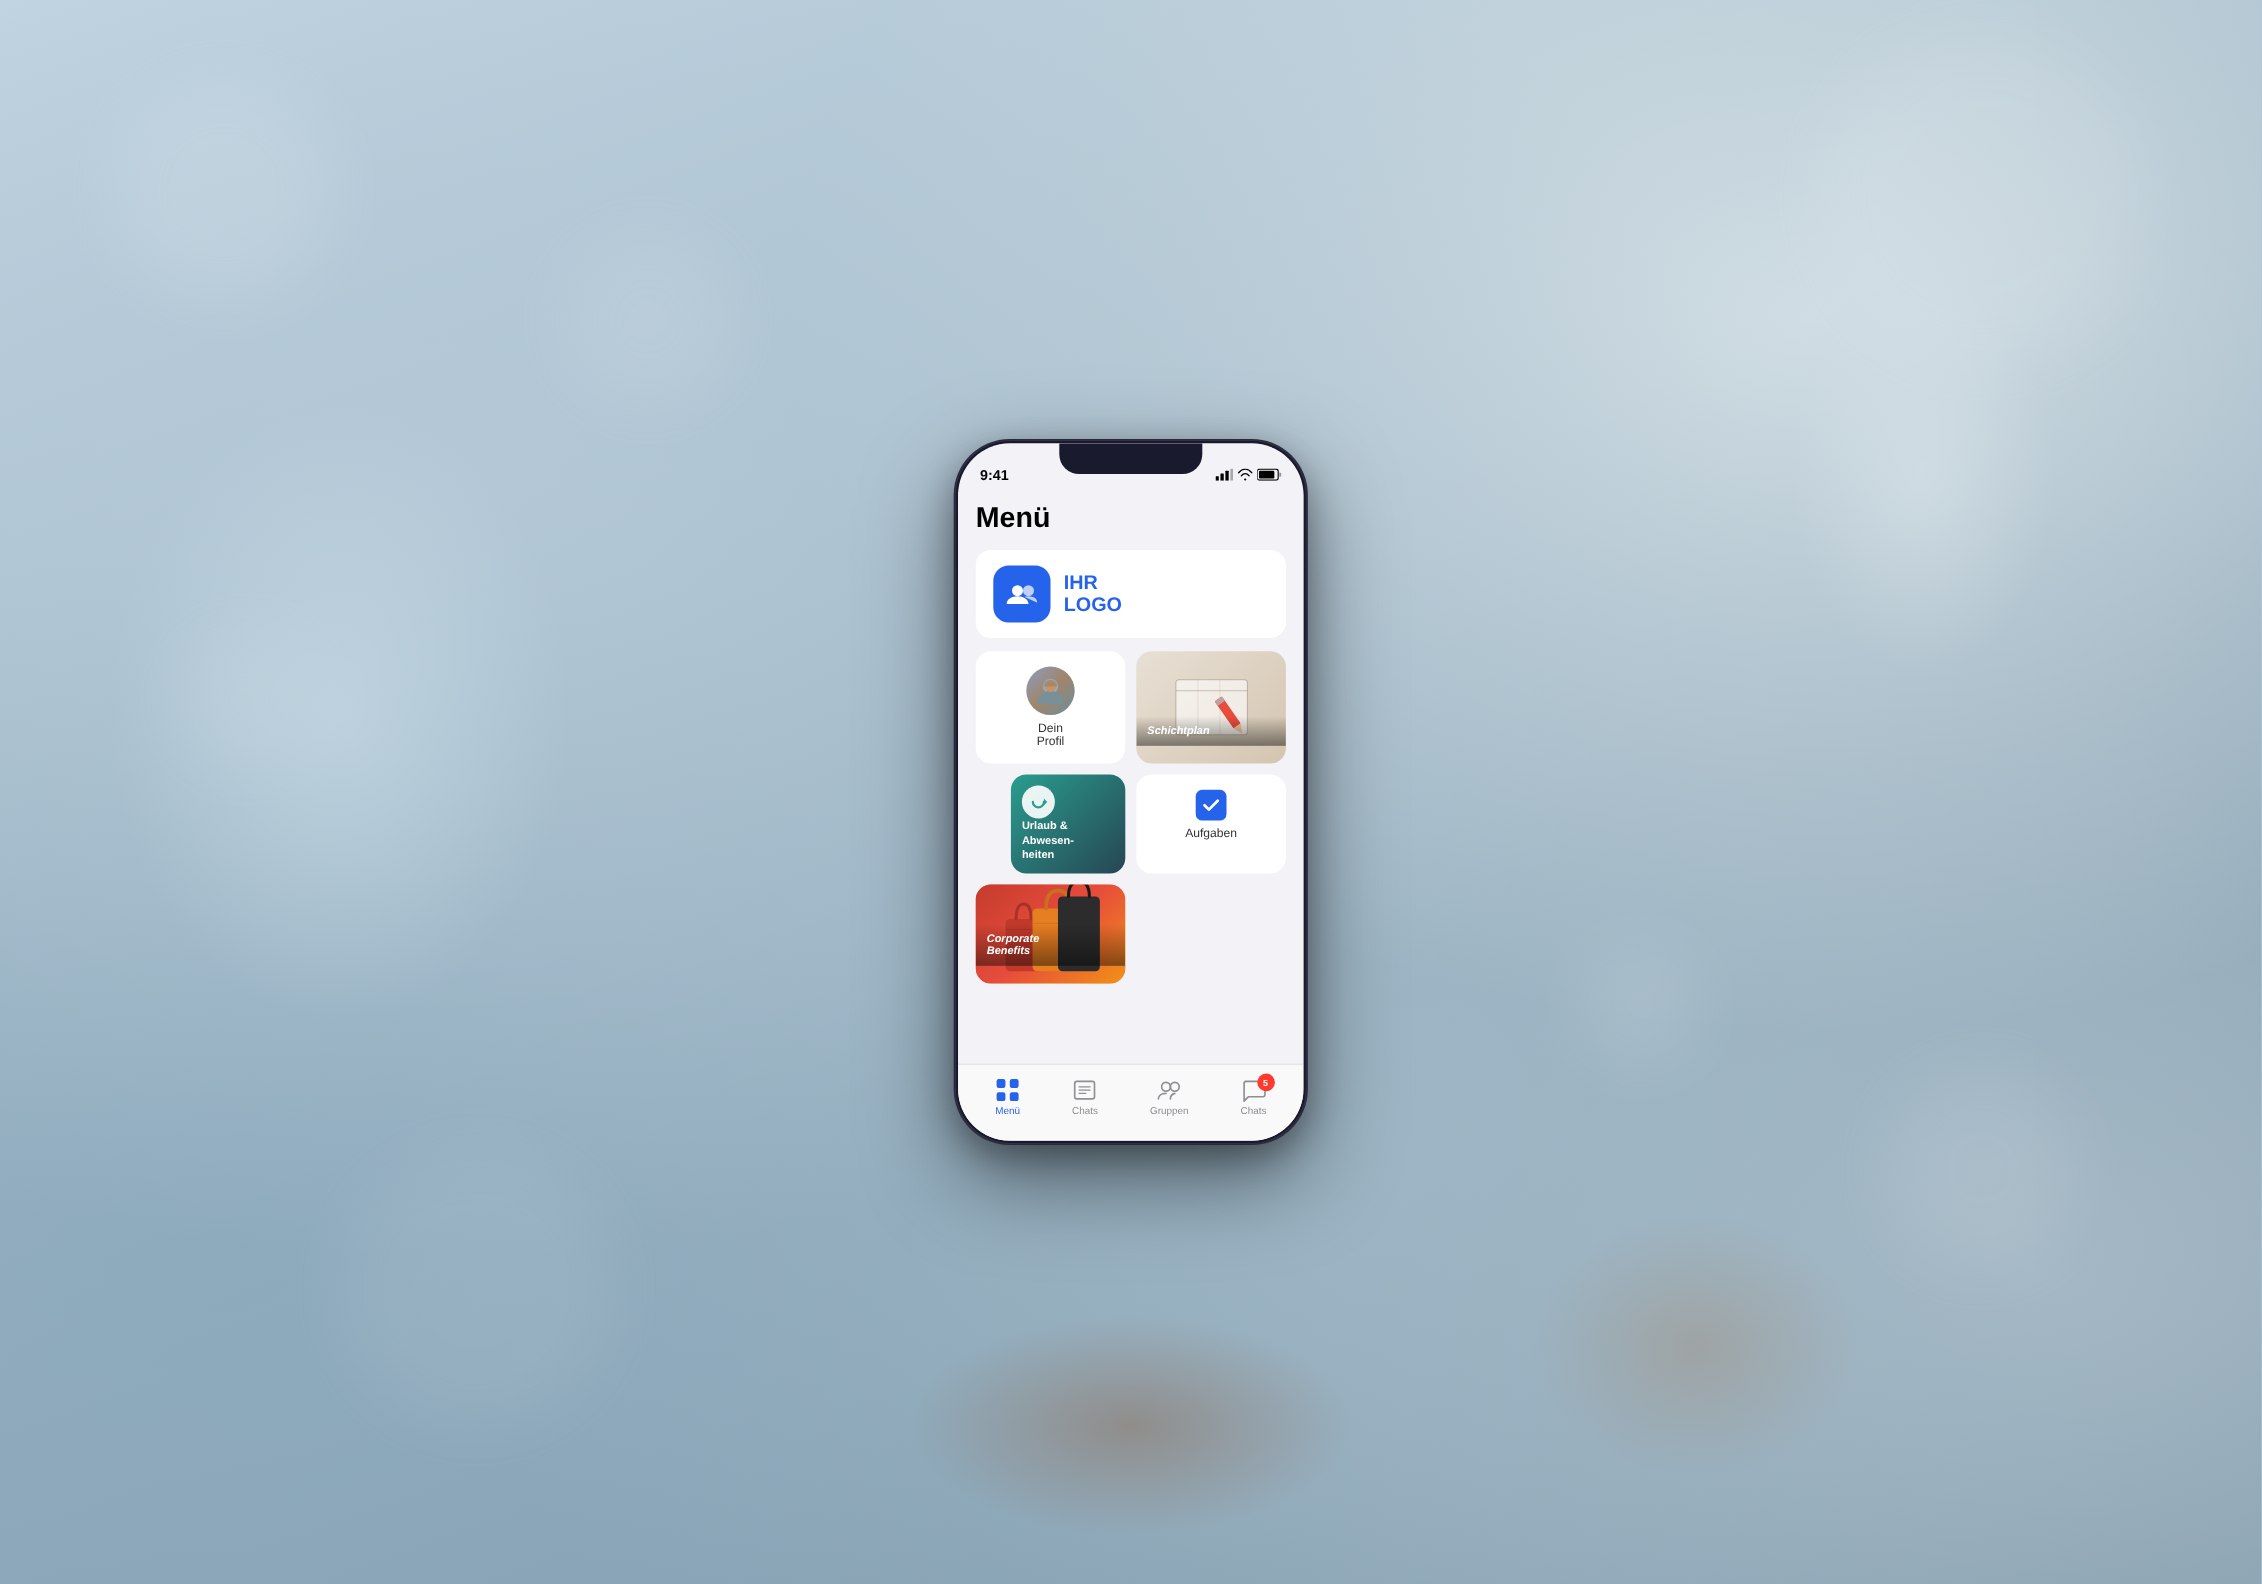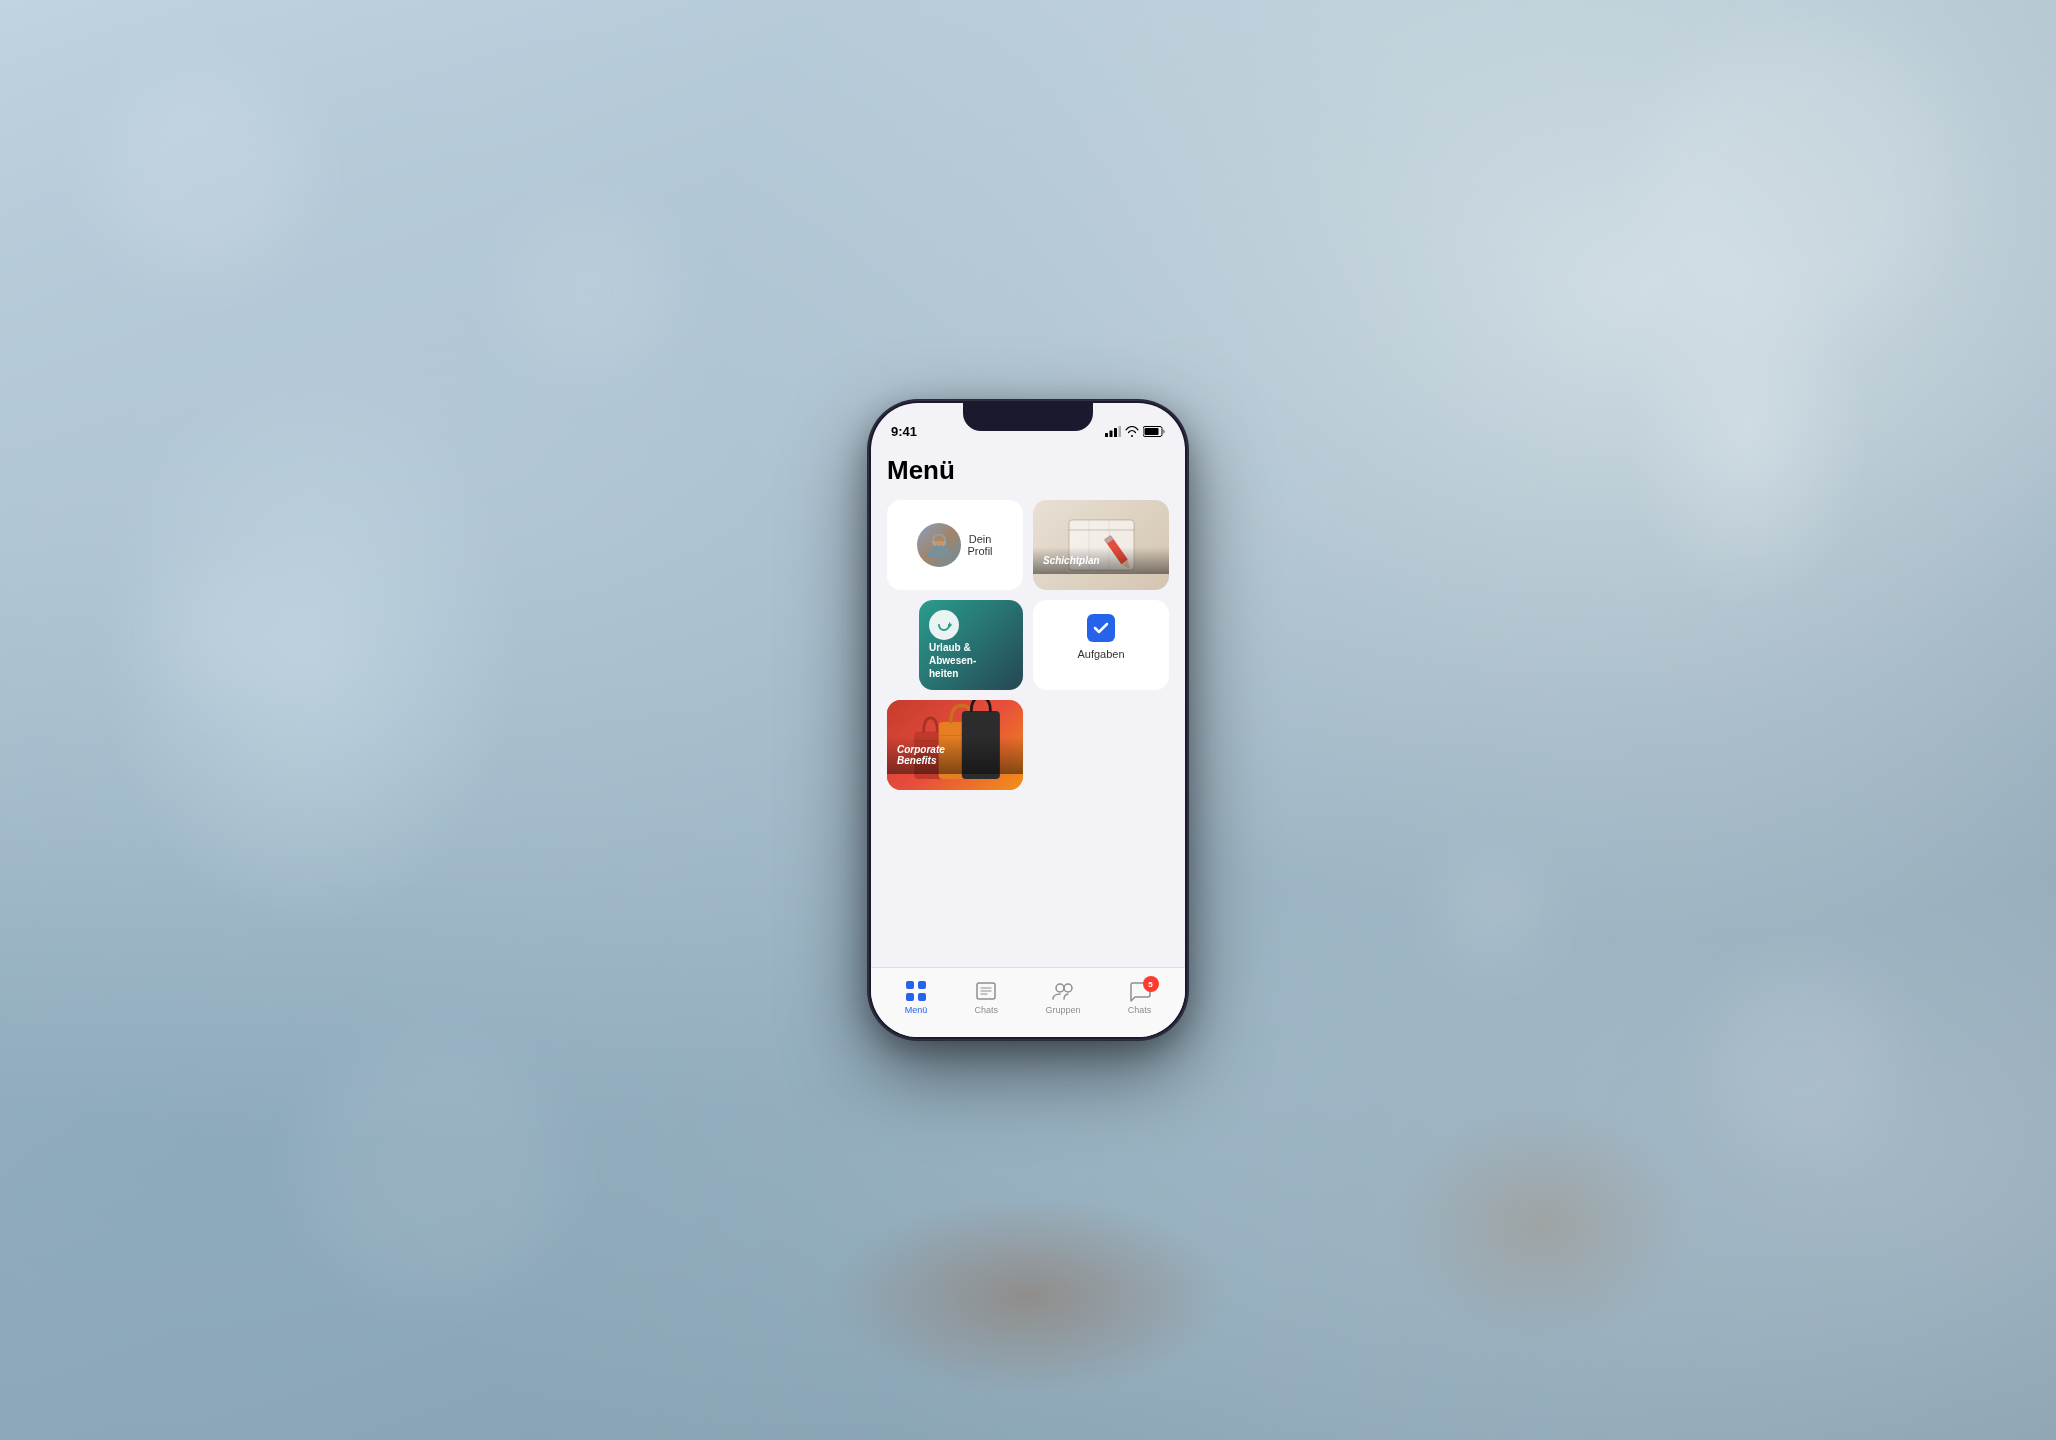--- a/index.html
+++ b/index.html
@@ -169,21 +169,21 @@
       border-radius: 14px;
       overflow: hidden;
       position: relative;
       background: #fff;
       min-height: 90px;
     }
 
     .menu-item-plain {
       background: #fff;
       display: flex;
-      flex-direction: row;
+      flex-direction: column;
       align-items: center;
       justify-content: center;
       gap: 6px;
       padding: 14px;
     }
 
     .menu-item-avatar {
       width: 44px;
       height: 44px;
       border-radius: 50%;
@@ -399,20 +399,34 @@
             <rect x="0" y="0.5" width="19" height="10" rx="2" stroke="#000" stroke-width="1" fill="none"></rect>
             <rect x="1.5" y="2" width="14" height="7" rx="1" fill="#000"></rect>
             <path d="M20 3.5v4a2 2 0 000-4z" fill="#000" opacity="0.4"></path>
           </svg>
         </div>
       </div>
 
       <div class="screen">
         <div class="screen-title">Menü</div>
 
+        <div class="logo-section">
+          <div class="logo-icon">
+            <svg width="28" height="22" viewBox="0 0 28 22" fill="none">
+              <circle cx="10" cy="8" r="5" fill="white"></circle>
+              <circle cx="20" cy="8" r="5" fill="white" opacity="0.7"></circle>
+              <path d="M0 20c0-4 4.5-7 10-7s10 3 10 7" fill="white"></path>
+              <path d="M16 13.5c1.2-.35 2.5-.5 4-.5 5 0 8 2.5 8 6" fill="white" opacity="0.7"></path>
+            </svg>
+          </div>
+          <div>
+            <div style="font-size:18px;font-weight:700;color:#2563EB;line-height:1.1;">IHR</div>
+            <div style="font-size:18px;font-weight:700;color:#2563EB;line-height:1.1;">LOGO</div>
+          </div>
+        </div>
 
         <div class="menu-grid">
 
           <div class="menu-item menu-item-plain">
             <div class="menu-item-avatar">
               <svg width="28" height="28" viewBox="0 0 28 28">
                 <circle cx="14" cy="10" r="7" fill="#9ba8b5"></circle>
                 <path d="M2 26c0-7 5.4-12 12-12s12 5 12 12" fill="#7a9099"></path>
                 <circle cx="14" cy="10" r="5" fill="#c4956a"></circle>
                 <path d="M8 10c0-3.3 2.7-6 6-6s6 2.7 6 6" fill="#8B7355" opacity="0.4"></path>

